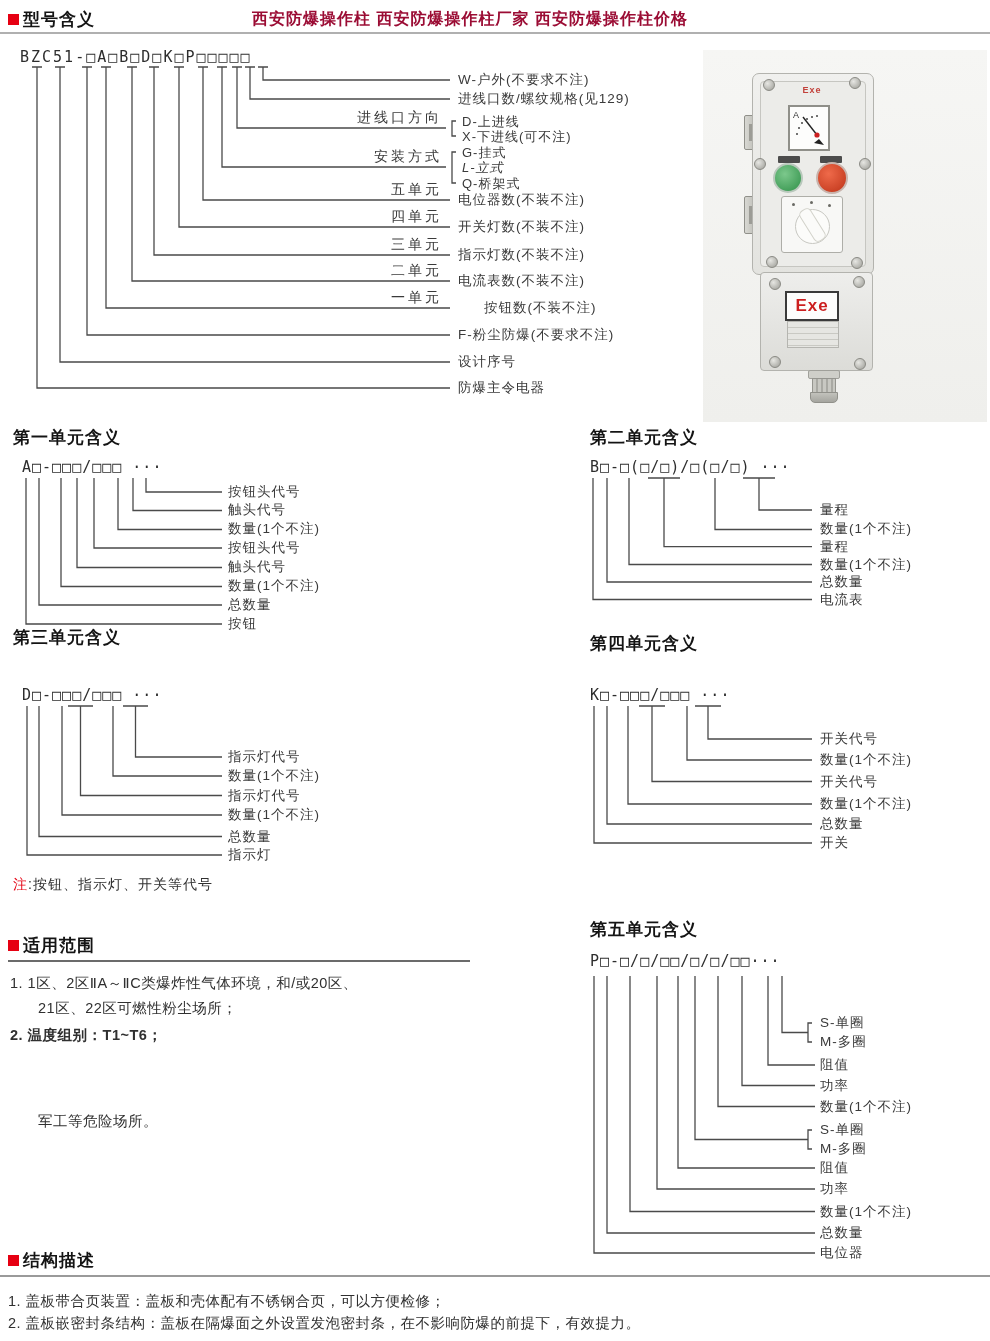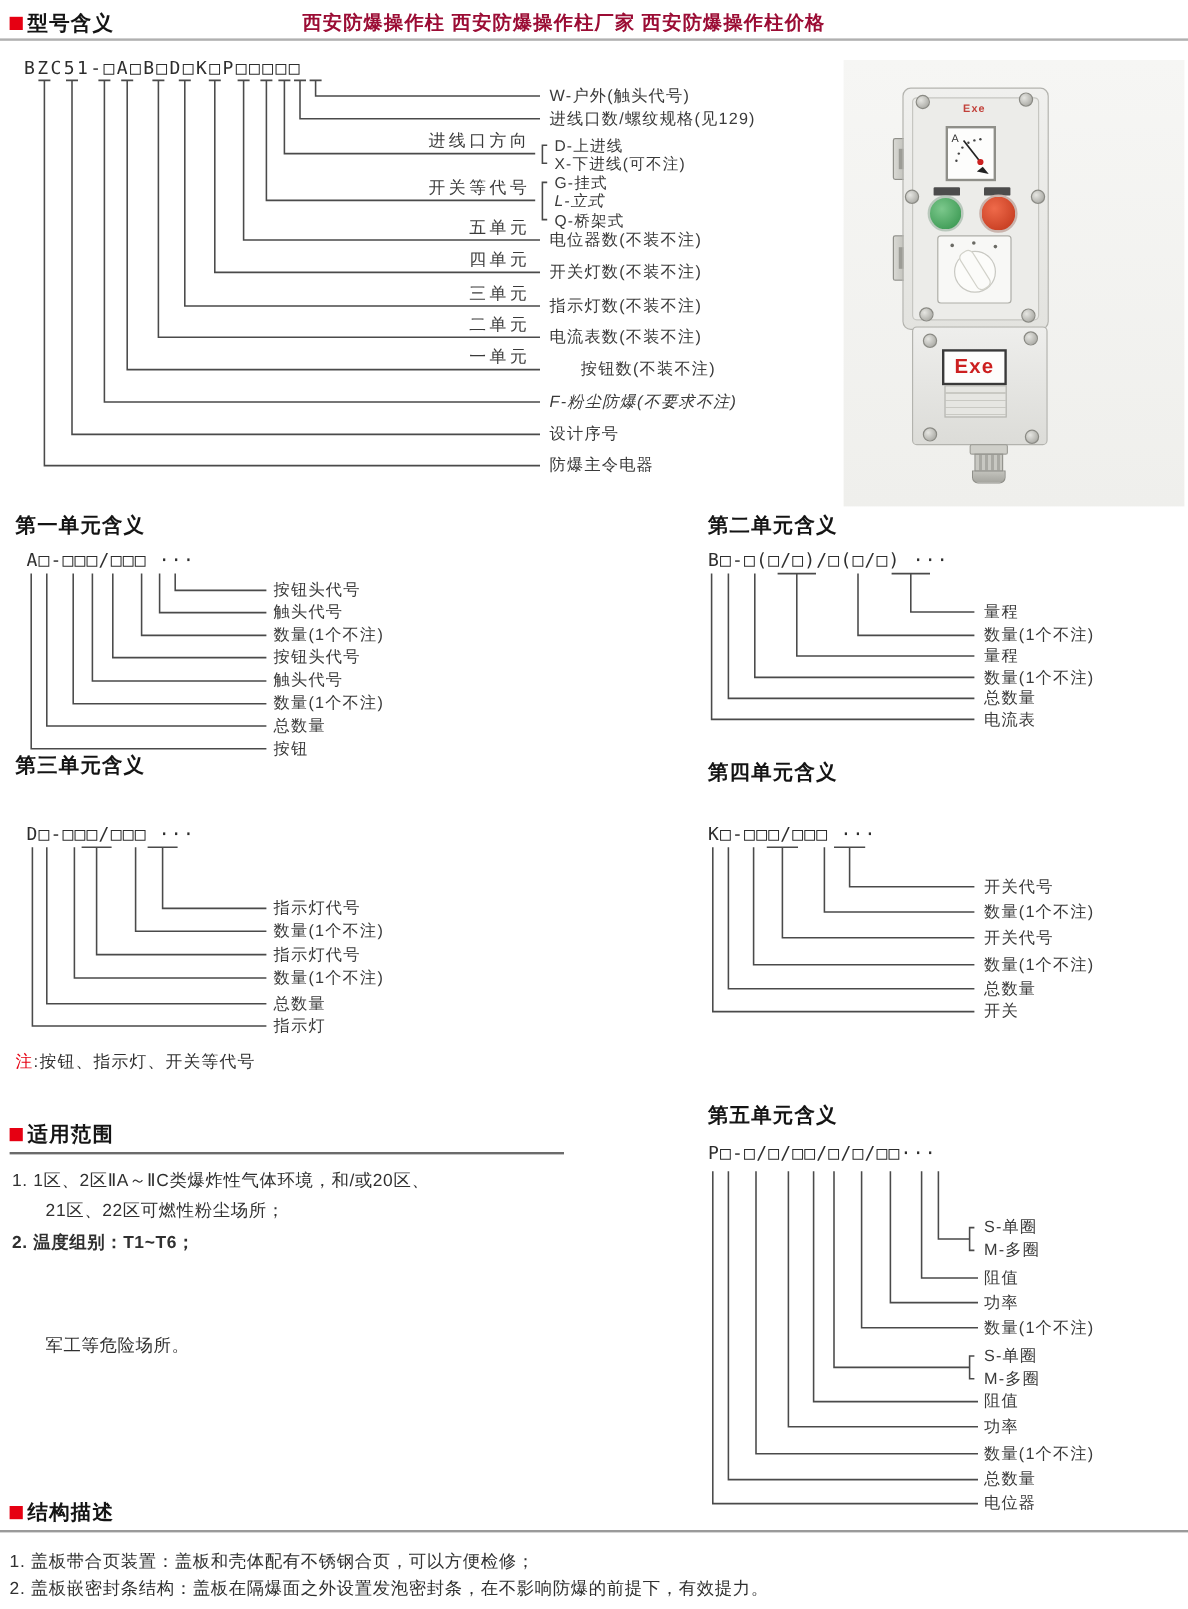--- a/index.html
+++ b/index.html
@@ -84,40 +84,40 @@
     <path d="M154 27V215H450"></path>
       <path d="M132 27V241H450"></path>
     <path d="M106 27V268H450"></path>
       <path d="M87 27V295H450"></path>
     <path d="M60 27V322H450"></path>
       <path d="M37 27V348H450"></path>
     <path d="M456 81h-4v15h4"></path>
       <path d="M456 112h-4v31h4"></path>
   </svg>
   <div class="ml" style="left:330px;top:109px;">进线口方向</div>
-  <div class="ml" style="left:330px;top:148px;">开关等代号</div>
+  <div class="ml" style="left:330px;top:148px;">安装方式</div>
   <div class="ml" style="left:330px;top:181px;">五单元</div>
   <div class="ml" style="left:330px;top:208px;">四单元</div>
   <div class="ml" style="left:330px;top:236px;">三单元</div>
   <div class="ml" style="left:330px;top:262px;">二单元</div>
   <div class="ml" style="left:330px;top:289px;">一单元</div>
 
-  <div class="lab" style="left:458px;top:71px;">W-户外(触头代号)</div>
+  <div class="lab" style="left:458px;top:71px;">W-户外(不要求不注)</div>
   <div class="lab" style="left:458px;top:90px;">进线口数/螺纹规格(见129)</div>
   <div class="opt" style="left:462px;top:114px;">D-上进线</div>
   <div class="opt" style="left:462px;top:129px;">X-下进线(可不注)</div>
   <div class="opt" style="left:462px;top:145px;">G-挂式</div>
   <div class="opt" style="left:462px;top:160px;font-style:italic;">L-立式</div>
   <div class="opt" style="left:462px;top:176px;">Q-桥架式</div>
   <div class="lab" style="left:458px;top:191px;">电位器数(不装不注)</div>
   <div class="lab" style="left:458px;top:218px;">开关灯数(不装不注)</div>
   <div class="lab" style="left:458px;top:246px;">指示灯数(不装不注)</div>
   <div class="lab" style="left:458px;top:272px;">电流表数(不装不注)</div>
   <div class="lab" style="left:484px;top:299px;">按钮数(不装不注)</div>
-  <div class="lab" style="left:458px;top:326px;font-style:italic;">F-粉尘防爆(不要求不注)</div>
+  <div class="lab" style="left:458px;top:326px;">F-粉尘防爆(不要求不注)</div>
   <div class="lab" style="left:458px;top:353px;">设计序号</div>
   <div class="lab" style="left:458px;top:379px;">防爆主令电器</div>
 
   <div class="photo">
     <div class="hinge" style="top:65px;height:33px;"></div>
     <div class="hinge" style="top:146px;height:36px;"></div>
     <div class="body-up"></div>
     <div class="panel"></div>
     <div class="bolt" style="left:60px;top:29px;"></div>
     <div class="bolt" style="left:146px;top:27px;"></div>

